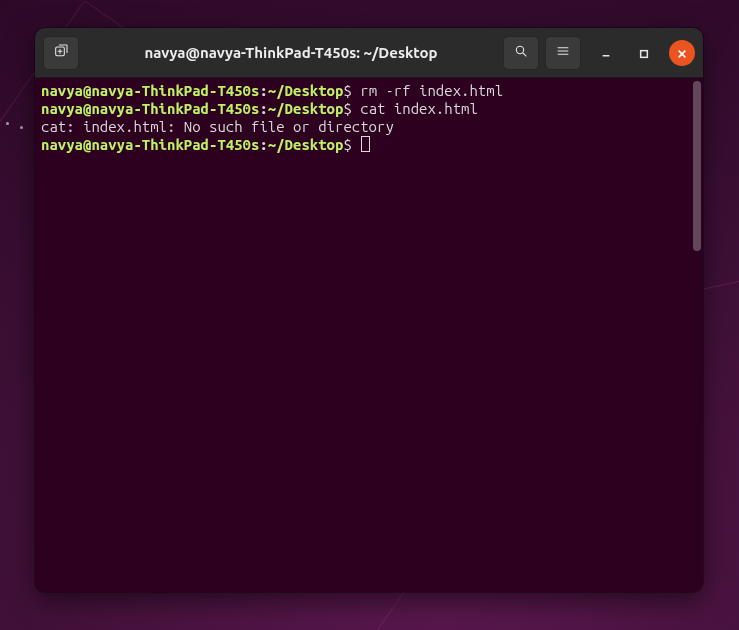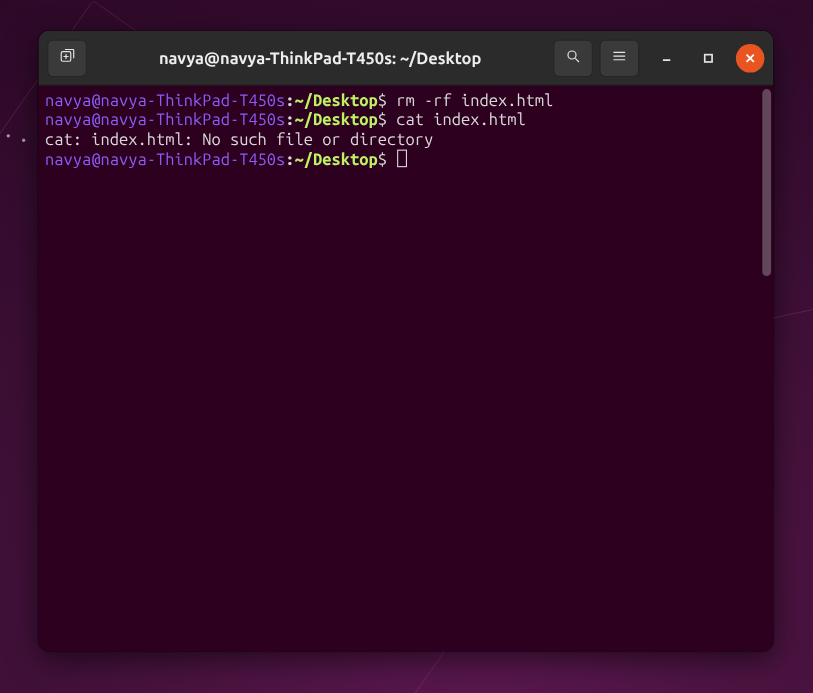--- a/index.html
+++ b/index.html
@@ -121,21 +121,21 @@
       position: relative;
       overflow: hidden;
     }
     .term-content {
       font-family: "Ubuntu Mono", "DejaVu Sans Mono", monospace;
       font-size: 15px;
       line-height: 18px;
       color: #d9d9d9;
       white-space: pre;
     }
-    .p-user { color: #8b5cf6; font-weight: normal; }
+    .p-user { color: #bef264; font-weight: bold; }
     .p-colon { color: #d9d9d9; font-weight: bold; }
     .p-path { color: #bef264; font-weight: bold; }
     .p-dollar { color: #d9d9d9; }
     .cursor {
       display: inline-block;
       width: 9px;
       height: 16px;
       border: 1px solid #d9d9d9;
       vertical-align: -2px;
       margin-left: 1px;

